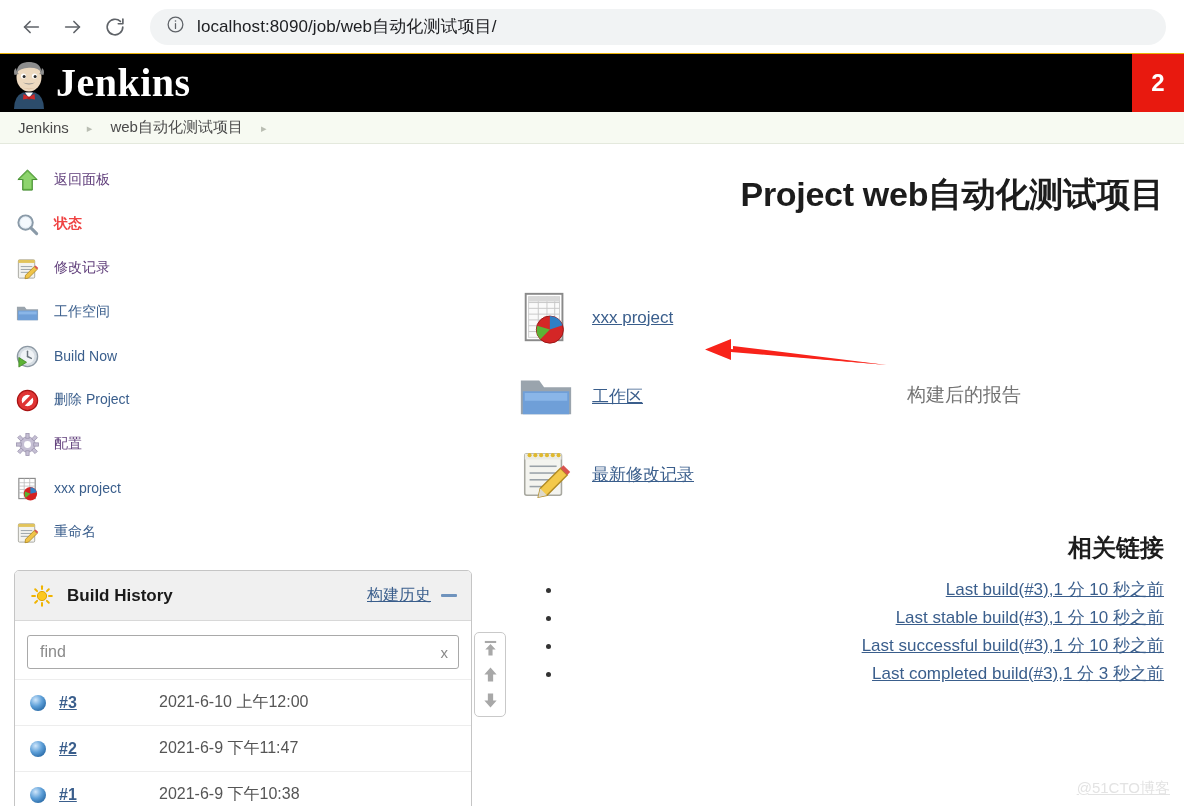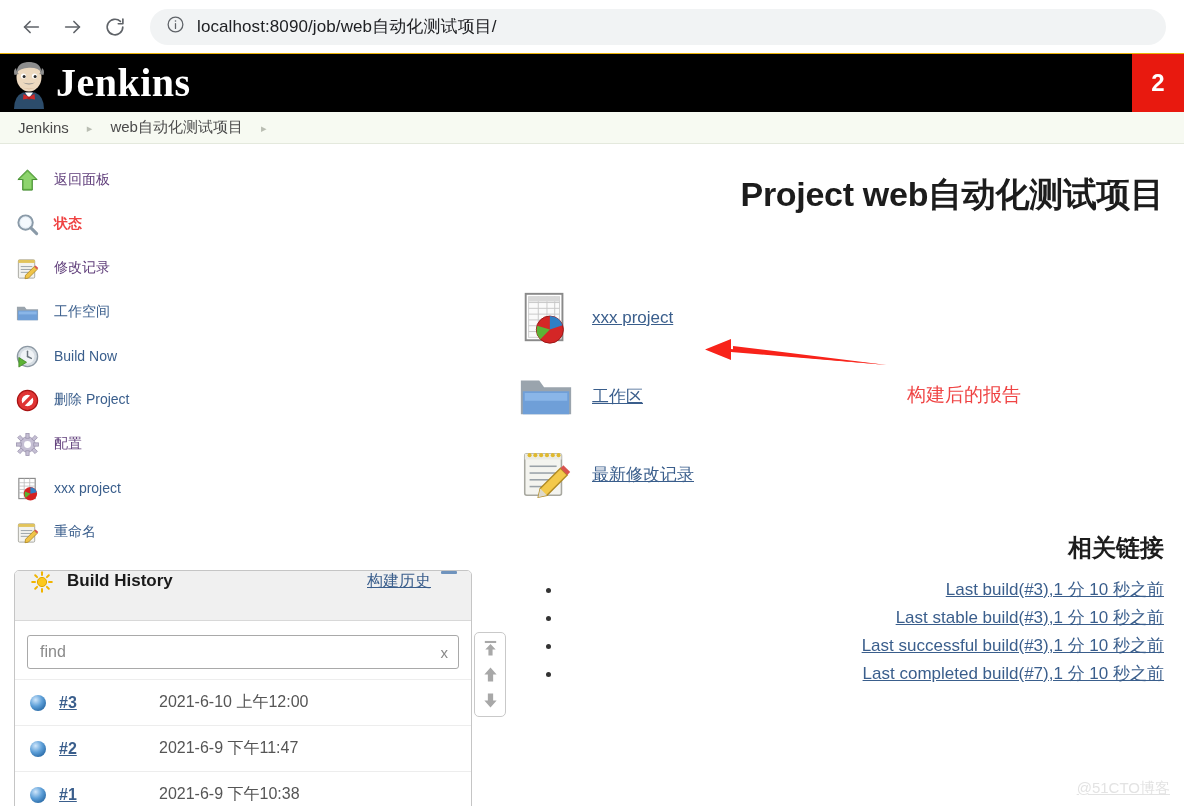--- a/index.html
+++ b/index.html
@@ -138,20 +138,21 @@
     border-radius: 5px;
     background: #ffffff;
     overflow: hidden;
     width: 458px;
   }
   .bh-head {
     height: 50px;
     background: #f0f0f0;
     border-bottom: 1px solid #d8d8d8;
     display: flex;
+    align-items: center;
     padding: 0 14px 0 16px;
   }
   .bh-head .sun { width: 22px; height: 22px; flex:none; margin-right: 14px; }
   .bh-head .bh-title {
     font-size: 17px;
     font-weight: bold;
     color: #1a1a1a;
     flex: 1;
   }
   .bh-head .bh-zh {
@@ -280,21 +281,21 @@
   .annot-arrow {
     position: absolute;
     left: 199px; top: 191px;
     width: 190px; height: 34px;
     pointer-events: none;
   }
   .annot-text {
     position: absolute;
     left: 407px; top: 238px;
     font-size: 19px;
-    color: #ef4444;
+    color: #737373;
     white-space: nowrap;
   }
   .watermark {
     position: absolute;
     right: 14px; bottom: 8px;
     font-size: 15px;
     color: #e3e3e3;
     white-space: nowrap;
     text-decoration: underline;
   }
@@ -657,21 +658,21 @@
         </svg>
       </span>
       <span class="dlink">最新修改记录</span>
     </div>
 
     <h2 class="rel-title">相关链接</h2>
     <ul class="rel-list">
       <li><a href="#">Last build(#3),1 分 10 秒之前</a></li>
       <li><a href="#">Last stable build(#3),1 分 10 秒之前</a></li>
       <li><a href="#">Last successful build(#3),1 分 10 秒之前</a></li>
-      <li><a href="#">Last completed build(#7),1 分 10 秒之前</a></li>
+      <li><a href="#">Last completed build(#3),1 分 3 秒之前</a></li>
     </ul>
 
     <span class="annot-arrow">
       <svg viewBox="0 0 190 34" width="190" height="34">
         <path d="M188 30 L32 14 L32 4 L6 14.5 L32 25 L32 17 Z" fill="#f8231a"></path>
         <path d="M188 30 L34 16 L34 11 Z" fill="#f8231a"></path>
       </svg>
     </span>
     <span class="annot-text">构建后的报告</span>
   </div>

